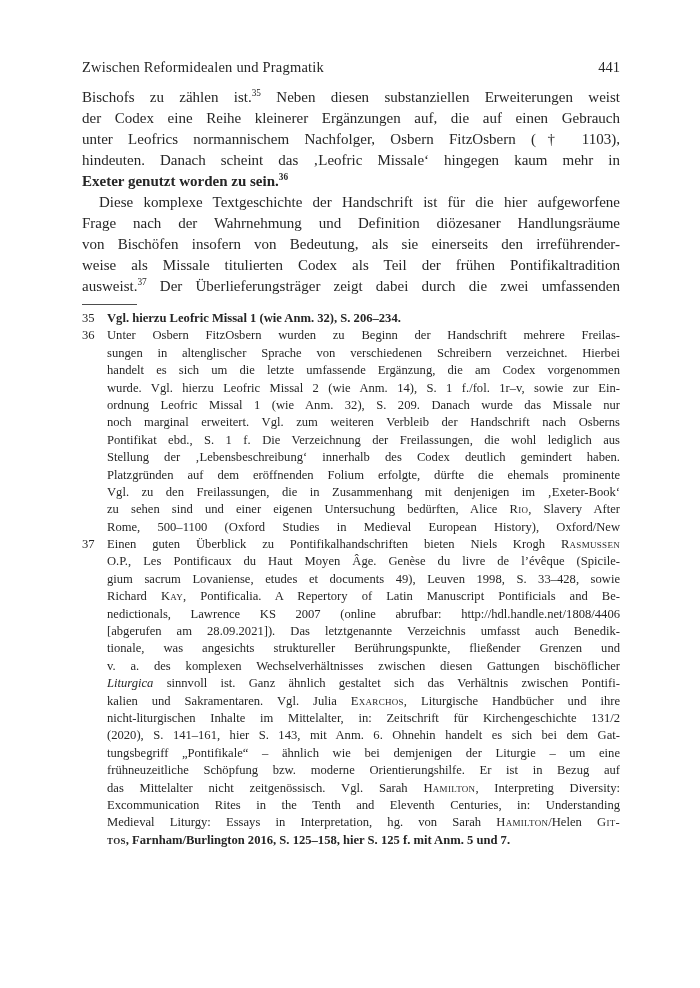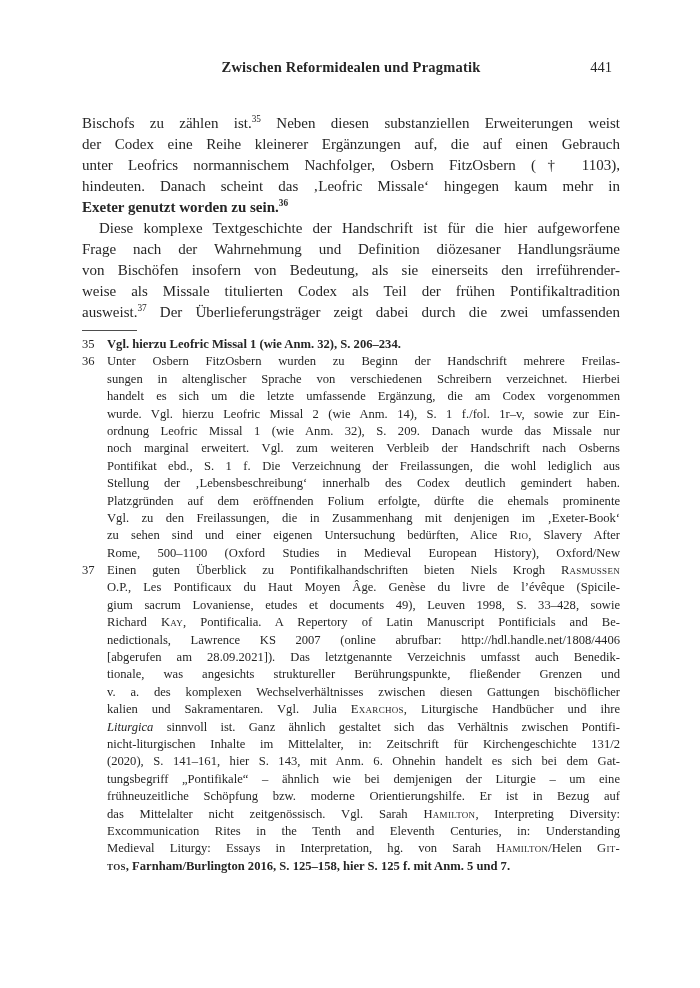--- a/index.html
+++ b/index.html
@@ -20,31 +20,29 @@
   }
   .running-header {
     position: relative;
     width: 538px;
     height: 18px;
     font-size: 14.5px;
     line-height: 18px;
   }
   .header-title {
     display: block;
-    text-align: center;
     letter-spacing: 0.2px;
-    font-weight: bold;
   }
   .page-number {
     position: absolute;
-    right: 8px;
+    right: 0;
     top: 0;
   }
   .body-text {
-    margin-top: 37px;
+    margin-top: 11px;
     width: 538px;
     font-size: 15px;
   }
   .body-text .tline {
     line-height: 21px;
     height: 21px;
     white-space: normal;
   }
   .jline {
     text-align: justify;
@@ -148,22 +146,22 @@
       <div class="footnote">
         <span class="fn-num">37</span>
         <div class="tline jline"><span>Einen guten Überblick zu Pontifikalhandschriften bieten Niels Krogh </span><span class="sc">Rasmussen</span></div>
         <div class="tline jline"><span>O.P., Les Pontificaux du Haut Moyen Âge. Genèse du livre de l’évêque (Spicile-</span></div>
         <div class="tline jline"><span>gium sacrum Lovaniense, etudes et documents 49), Leuven 1998, S. 33–428, sowie</span></div>
         <div class="tline jline"><span>Richard </span><span class="sc">Kay</span><span>, Pontificalia. A Repertory of Latin Manuscript Pontificials and Be-</span></div>
         <div class="tline jline"><span>nedictionals, Lawrence KS 2007 (online abrufbar: http://hdl.handle.net/1808/4406</span></div>
         <div class="tline jline"><span>[abgerufen am 28.09.2021]). Das letztgenannte Verzeichnis umfasst auch Benedik-</span></div>
         <div class="tline jline"><span>tionale, was angesichts struktureller Berührungspunkte, fließender Grenzen und</span></div>
         <div class="tline jline"><span>v. a. des komplexen Wechselverhältnisses zwischen diesen Gattungen bischöflicher</span></div>
+        <div class="tline jline"><span class="it">Liturgica</span><span> sinnvoll ist. Ganz ähnlich gestaltet sich das Verhältnis zwischen Pontifi-</span></div>
         <div class="tline jline"><span>kalien und Sakramentaren. Vgl. Julia </span><span class="sc">Exarchos</span><span>, Liturgische Handbücher und ihre</span></div>
-        <div class="tline jline"><span class="it">Liturgica</span><span> sinnvoll ist. Ganz ähnlich gestaltet sich das Verhältnis zwischen Pontifi-</span></div>
         <div class="tline jline"><span>nicht-liturgischen Inhalte im Mittelalter, in: Zeitschrift für Kirchengeschichte 131/2</span></div>
         <div class="tline jline"><span>(2020), S. 141–161, hier S. 143, mit Anm. 6. Ohnehin handelt es sich bei dem Gat-</span></div>
         <div class="tline jline"><span>tungsbegriff „Pontifikale“ – ähnlich wie bei demjenigen der Liturgie – um eine</span></div>
         <div class="tline jline"><span>frühneuzeitliche Schöpfung bzw. moderne Orientierungshilfe. Er ist in Bezug auf</span></div>
         <div class="tline jline"><span>das Mittelalter nicht zeitgenössisch. Vgl. Sarah </span><span class="sc">Hamilton</span><span>, Interpreting Diversity:</span></div>
         <div class="tline jline"><span>Excommunication Rites in the Tenth and Eleventh Centuries, in: Understanding</span></div>
         <div class="tline jline"><span>Medieval Liturgy: Essays in Interpretation, hg. von Sarah </span><span class="sc">Hamilton</span><span>/Helen </span><span class="sc">Git-</span></div>
         <div class="tline lline"><span class="sc">tos</span><span>, Farnham/Burlington 2016, S. 125–158, hier S. 125 f. mit Anm. 5 und 7.</span></div>
       </div>
     </div>

